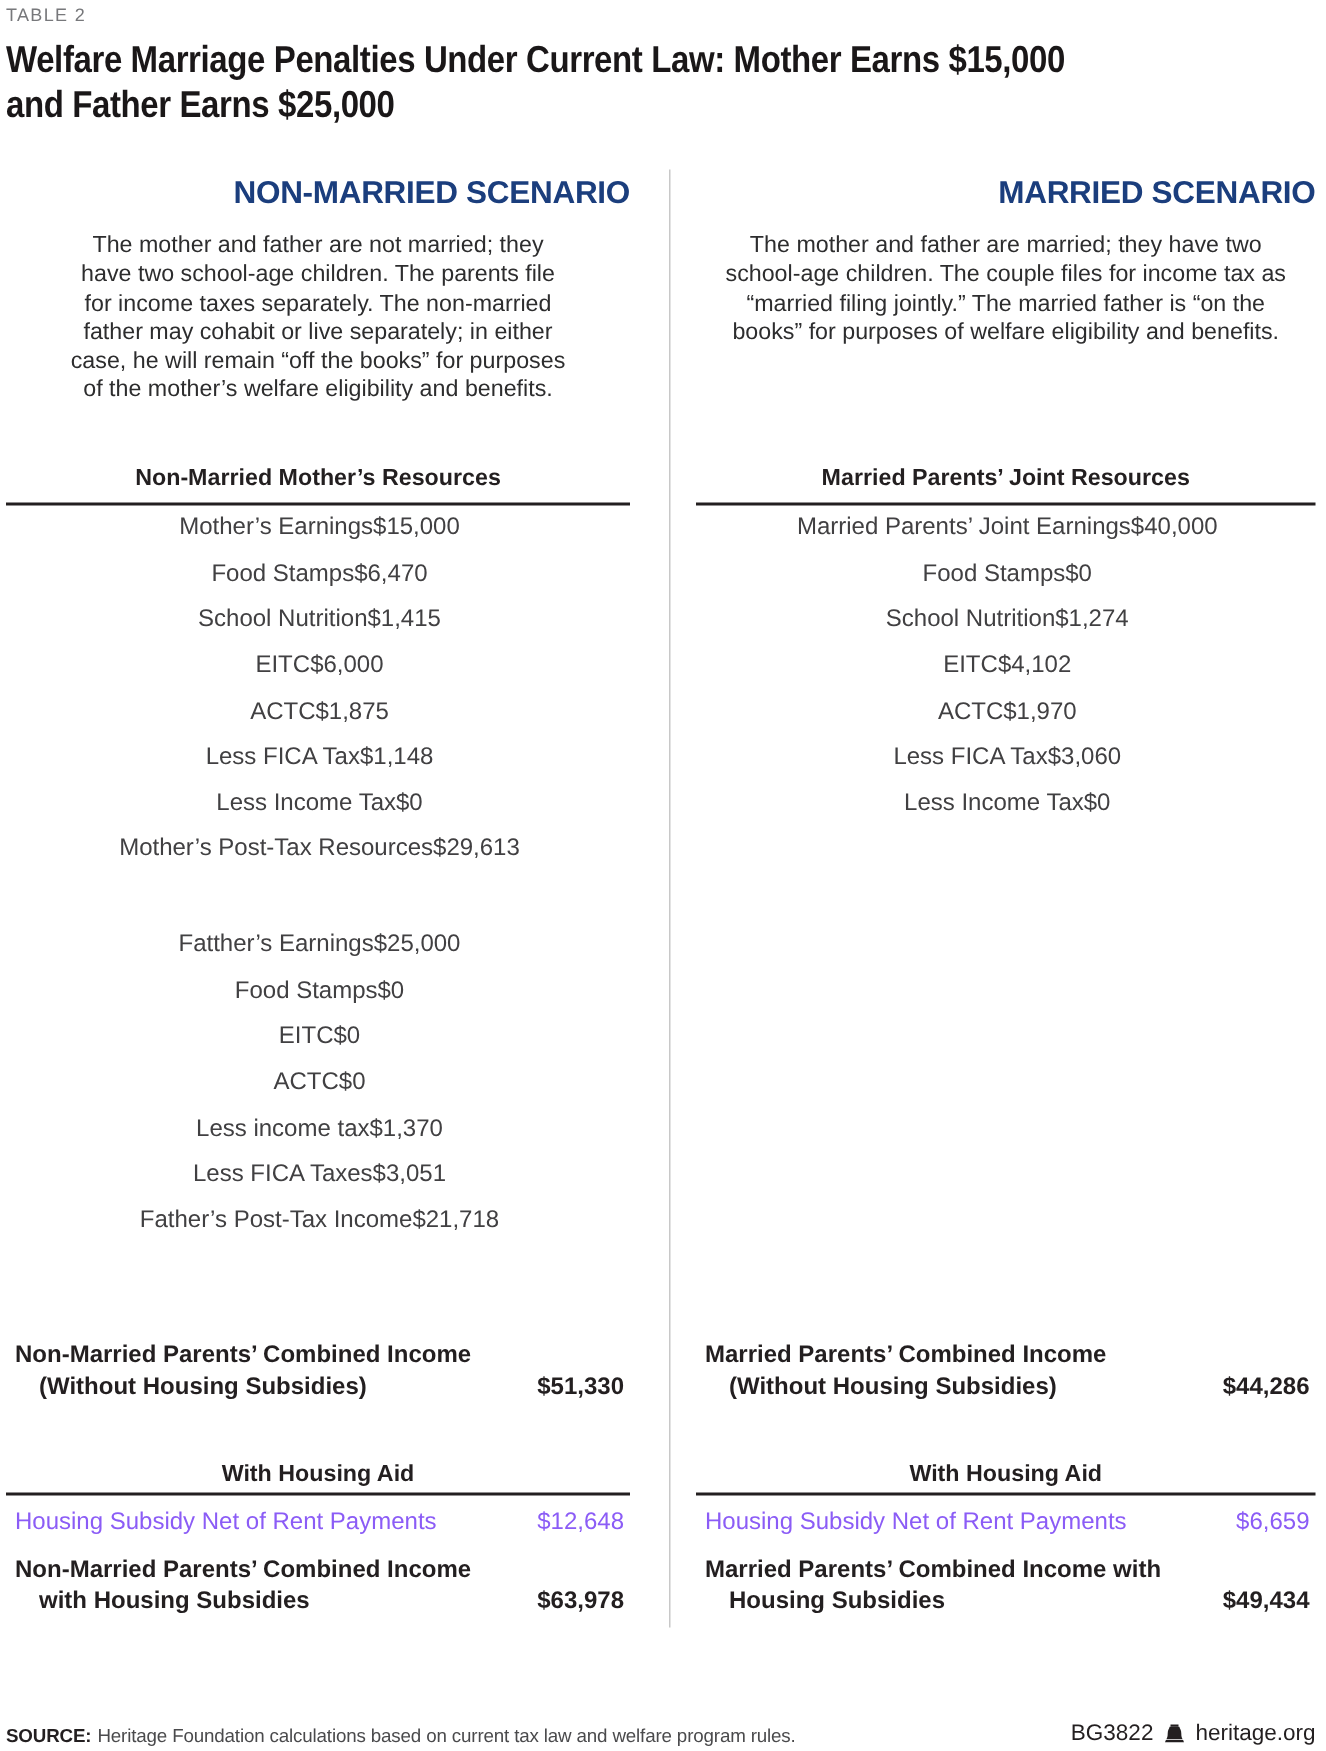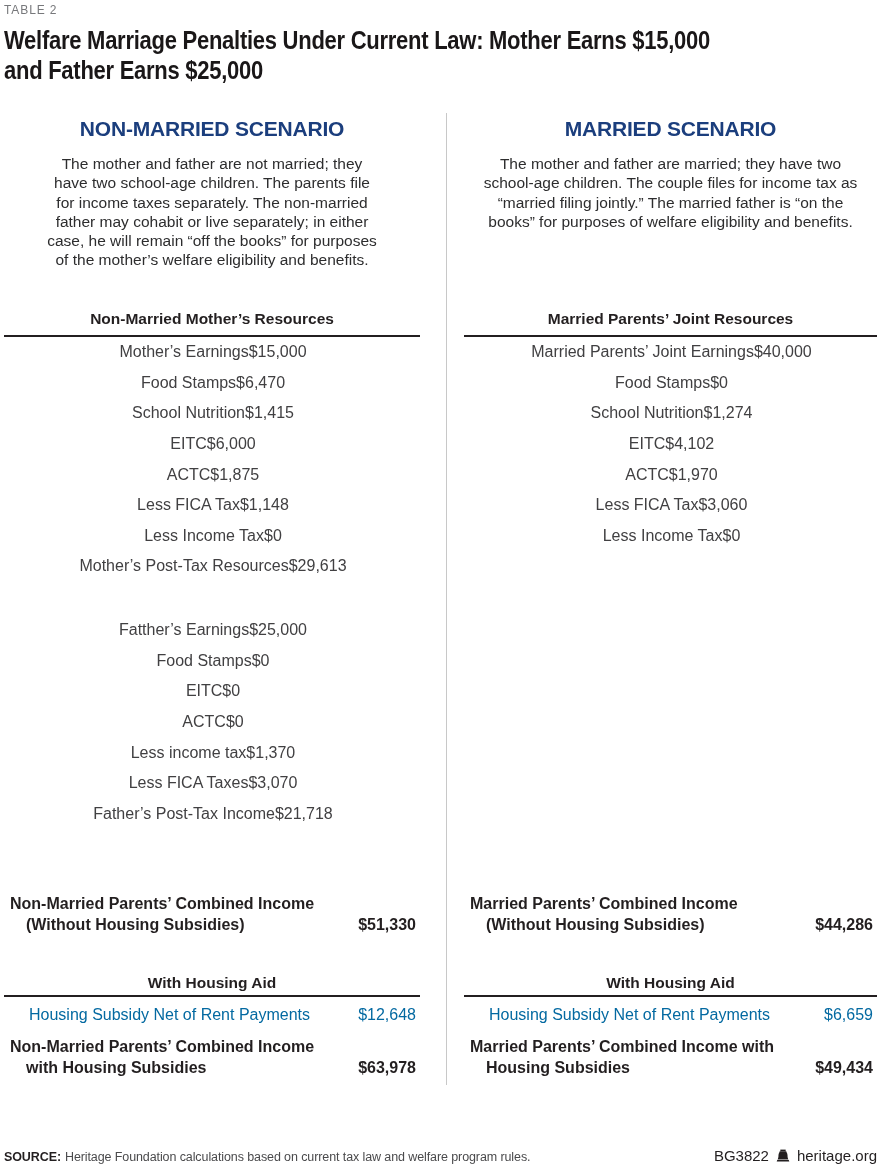--- a/index.html
+++ b/index.html
@@ -12,34 +12,34 @@
     position:absolute;top:25px;left:4px;margin:0;font-size:25px;font-weight:bold;
     line-height:30px;white-space:pre-line;letter-spacing:-.3px;color:#1a1718;
     transform:scaleX(.88);transform-origin:0 0;width:1000px;
   }
   .divider{position:absolute;left:446px;top:113px;width:1px;height:972px;background:#c8c8c8;}
 
   .col{position:absolute;top:113px;}
   .col.left{left:4px;width:416px;}
   .col.right{left:464px;width:413px;}
 
-  .scenario-heading{position:absolute;top:4px;left:0;right:0;text-align:center;font-size:21px;font-weight:bold;color:#1b3e7d;letter-spacing:-.2px;}
+  .scenario-heading{position:absolute;top:4px;left:0;right:0;text-align:right;font-size:21px;font-weight:bold;color:#1b3e7d;letter-spacing:-.2px;}
   .scenario-desc{position:absolute;top:41px;left:0;right:0;text-align:center;font-size:15.5px;line-height:19.3px;color:#2d2d2e;white-space:pre-line;}
 
   .res-table{position:absolute;left:0;right:0;}
   .tbl-title{text-align:center;font-weight:bold;font-size:15.5px;line-height:20px;padding-bottom:6px;border-bottom:2px solid #231f20;color:#231f20;}
   .trow{height:30.6px;display:flex;justify-content:center;align-items:center;font-size:16px;color:#414042;padding:0 4px 0 6px;}
   .trow .val{white-space:nowrap;}
 
   .combined{position:absolute;top:781px;left:0;right:0;display:flex;align-items:flex-end;justify-content:space-between;font-weight:bold;font-size:16px;line-height:20.5px;color:#231f20;padding:0 4px 0 6px;}
   .combined .l2{padding-left:16px;}
 
   .housing{position:absolute;top:860px;left:0;right:0;}
   .housing .tbl-title{padding-bottom:2px;}
-  .housing .subsidy-row{height:36px;display:flex;justify-content:space-between;align-items:center;font-size:16px;color:#0369a1;padding:0 4px 0 6px;margin-left:19px;}
+  .housing .subsidy-row{height:36px;display:flex;justify-content:space-between;align-items:center;font-size:16px;color:#8b5cf6;padding:0 4px 0 6px;}
   .housing .combined2{display:flex;align-items:flex-end;justify-content:space-between;font-weight:bold;font-size:16px;line-height:20.5px;color:#231f20;margin-top:4px;padding:0 4px 0 6px;}
   .housing .combined2 .l2{padding-left:16px;}
 
   .footer{position:absolute;left:4px;right:7px;top:1147px;display:flex;justify-content:space-between;align-items:flex-end;}
   .source{font-size:12.5px;color:#4a4a4c;letter-spacing:-.1px;}
   .source .src-label{font-weight:bold;color:#231f20;margin-right:4px;}
   .brand{display:flex;align-items:flex-end;gap:6px;font-size:15px;color:#231f20;}
   .brand .bell{display:inline-flex;align-items:center;}
 </style>
 </head>
@@ -113,21 +113,21 @@
       <div class="trow">
           <span>ACTC</span>
           <span class="val">$0</span>
         </div>
       <div class="trow">
           <span>Less income tax</span>
           <span class="val">$1,370</span>
         </div>
       <div class="trow">
           <span>Less FICA Taxes</span>
-          <span class="val">$3,070</span>
+          <span class="val">$3,051</span>
         </div>
       <div class="trow">
           <span>Father’s Post-Tax Income</span>
           <span class="val">$21,718</span>
         </div>
     </div>
 
     <div class="combined">
       <div>
         <div>Non-Married Parents’ Combined Income</div>

